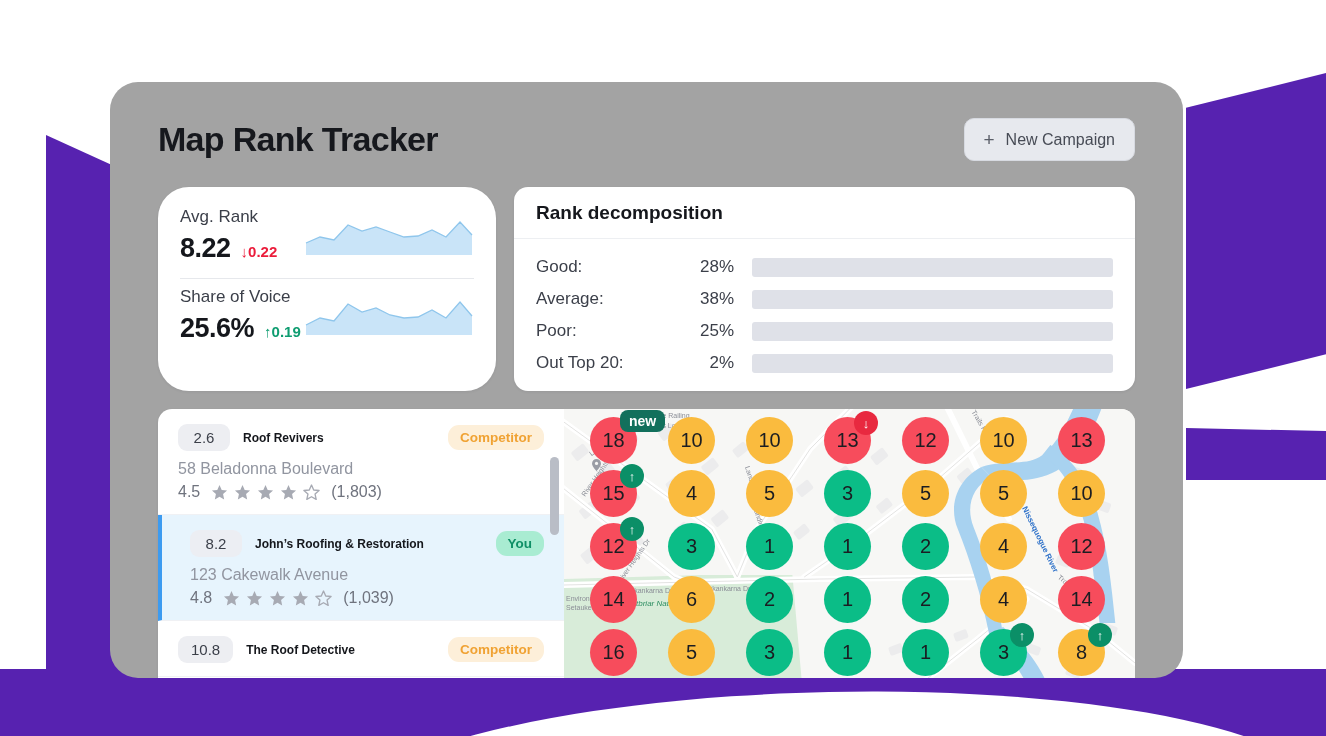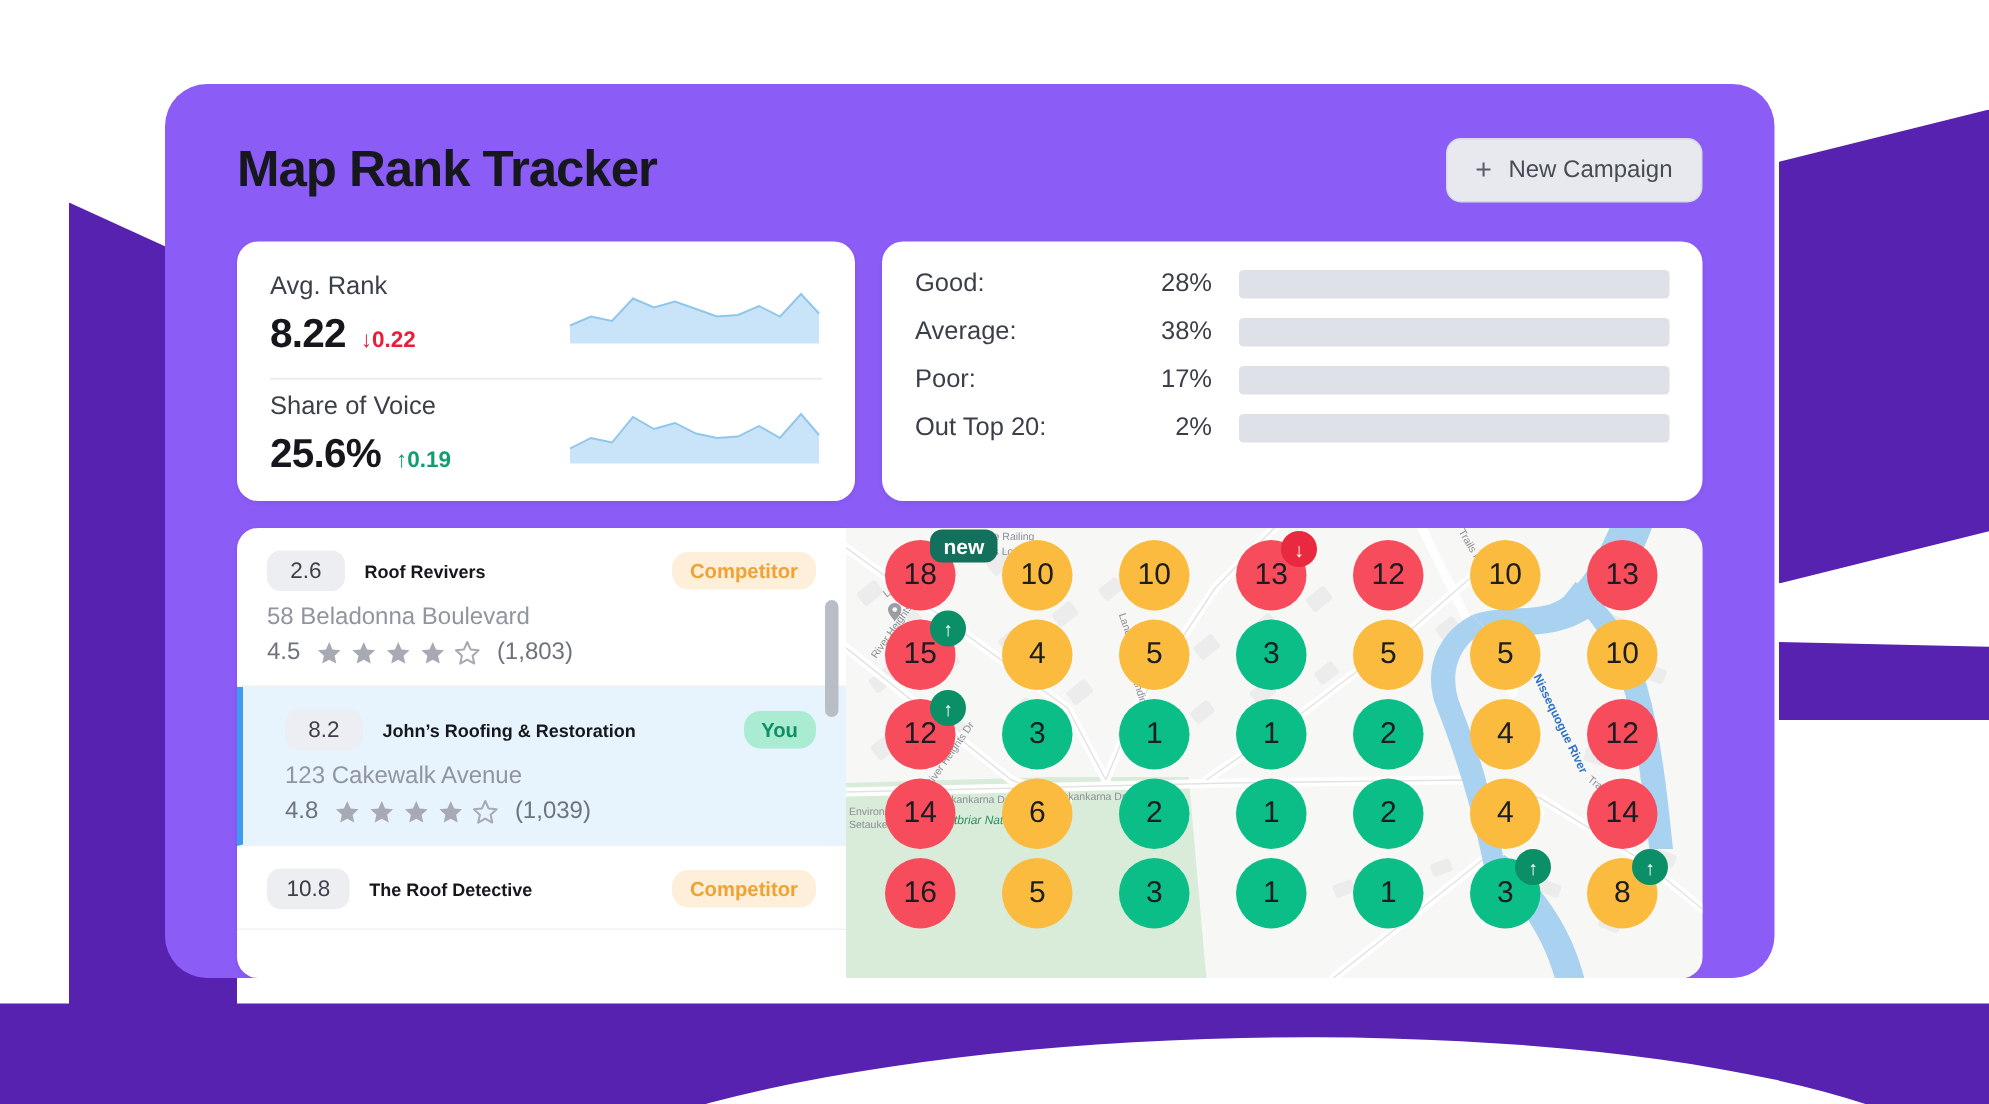--- a/index.html
+++ b/index.html
@@ -30,23 +30,23 @@
   }
   #deco-bottom-cut {
     position:absolute; left: 330px; top: 692px; width: 1000px; height: 120px;
     background: #fff;
     border-radius: 50% 50% 0 0 / 100% 100% 0 0;
     transform: rotate(-1.2deg);
   }
 
   
   #frame {
-    position: absolute; left: 110px; top: 56px;
+    position: absolute; left: 110px; top: 82px;
     width: 1073px; height: 596px;
-    background: #8b5cf6;
+    background: #a3a3a3;
     border-radius: 28px;
     overflow: hidden;
   }
   #frame-inner { position: relative; width: 100%; height: 100%; padding: 0 48px; }
 
   
   #header { display:flex; align-items:center; justify-content:space-between; padding-top: 36px; }
   #page-title { font-size: 34px; font-weight: 700; color: #16181d; letter-spacing: -0.7px; }
   #new-campaign-btn {
     display:flex; align-items:center; gap: 11px;
@@ -54,21 +54,21 @@
     border-radius: 10px; padding: 11px 19px;
     font-size: 16px; color: #474b55; cursor: pointer;
   }
   #new-campaign-btn .plus { font-size: 19px; line-height: 1; color: #5a5e68; }
 
   
   #top-row { display:flex; gap: 18px; margin-top: 26px; }
 
   .card { background:#fff; border-radius: 14px; box-shadow: 0 1px 3px rgba(25,30,45,.07); }
 
-  #kpi-card { width: 412px; padding: 16px 22px 14px; }
+  #kpi-card { width: 338px; padding: 16px 22px 14px; border-radius: 31px; }
   .kpi { display:flex; align-items:center; justify-content:space-between; }
   .kpi-left { padding: 4px 0 2px; }
   .kpi-label { font-size: 17px; color: #3b3f49; margin-bottom: 6px; }
   .kpi-valrow { display:flex; align-items:baseline; gap: 10px; }
   .kpi-value { font-size: 27px; font-weight: 700; color: #15171c; letter-spacing:-0.5px; }
   .kpi-delta { font-size: 15px; font-weight: 700; }
   .kpi-delta.down { color: #eb1c3b; }
   .kpi-delta.up { color: #0f9d71; }
   .spark { width: 170px; height: 44px; }
   .kpi-divider { height:1px; background:#e6e8ec; margin: 12px 0 4px; }
@@ -194,34 +194,35 @@
               </div>
             </div>
             <svg class="spark" viewBox="0 0 170 44" preserveAspectRatio="none">
               <path d="M2,32 L16,25 L30,28 L44,11 L58,19 L72,15 L86,22 L100,25 L114,24 L128,17 L142,25 L156,9 L168,23 L168,42 L2,42 Z" fill="#c9e4f8"></path>
               <path d="M2,32 L16,25 L30,28 L44,11 L58,19 L72,15 L86,22 L100,25 L114,24 L128,17 L142,25 L156,9 L168,23" fill="none" stroke="#8fc6ec" stroke-width="1.3"></path>
             </svg>
           </div>
         </div>
 
         <div class="card" id="rank-card">
+          <div id="rank-card-title">Rank decomposition</div>
           <div id="rank-rows">
               <div class="rank-row">
                 <span class="rank-name">Good:</span>
                 <span class="rank-pct">28%</span>
                 <span class="rank-track"><span class="rank-fill" style="width:30%;background:#00BD87"></span></span>
               </div>
               <div class="rank-row">
                 <span class="rank-name">Average:</span>
                 <span class="rank-pct">38%</span>
                 <span class="rank-track"><span class="rank-fill" style="width:40%;background:#FABB3E"></span></span>
               </div>
               <div class="rank-row">
                 <span class="rank-name">Poor:</span>
-                <span class="rank-pct">17%</span>
+                <span class="rank-pct">25%</span>
                 <span class="rank-track"><span class="rank-fill" style="width:30%;background:#FB8C3C"></span></span>
               </div>
               <div class="rank-row">
                 <span class="rank-name">Out Top 20:</span>
                 <span class="rank-pct">2%</span>
                 <span class="rank-track"><span class="rank-fill" style="width:10%;background:#F74C5C"></span></span>
               </div>
             </div>
         </div>
 

